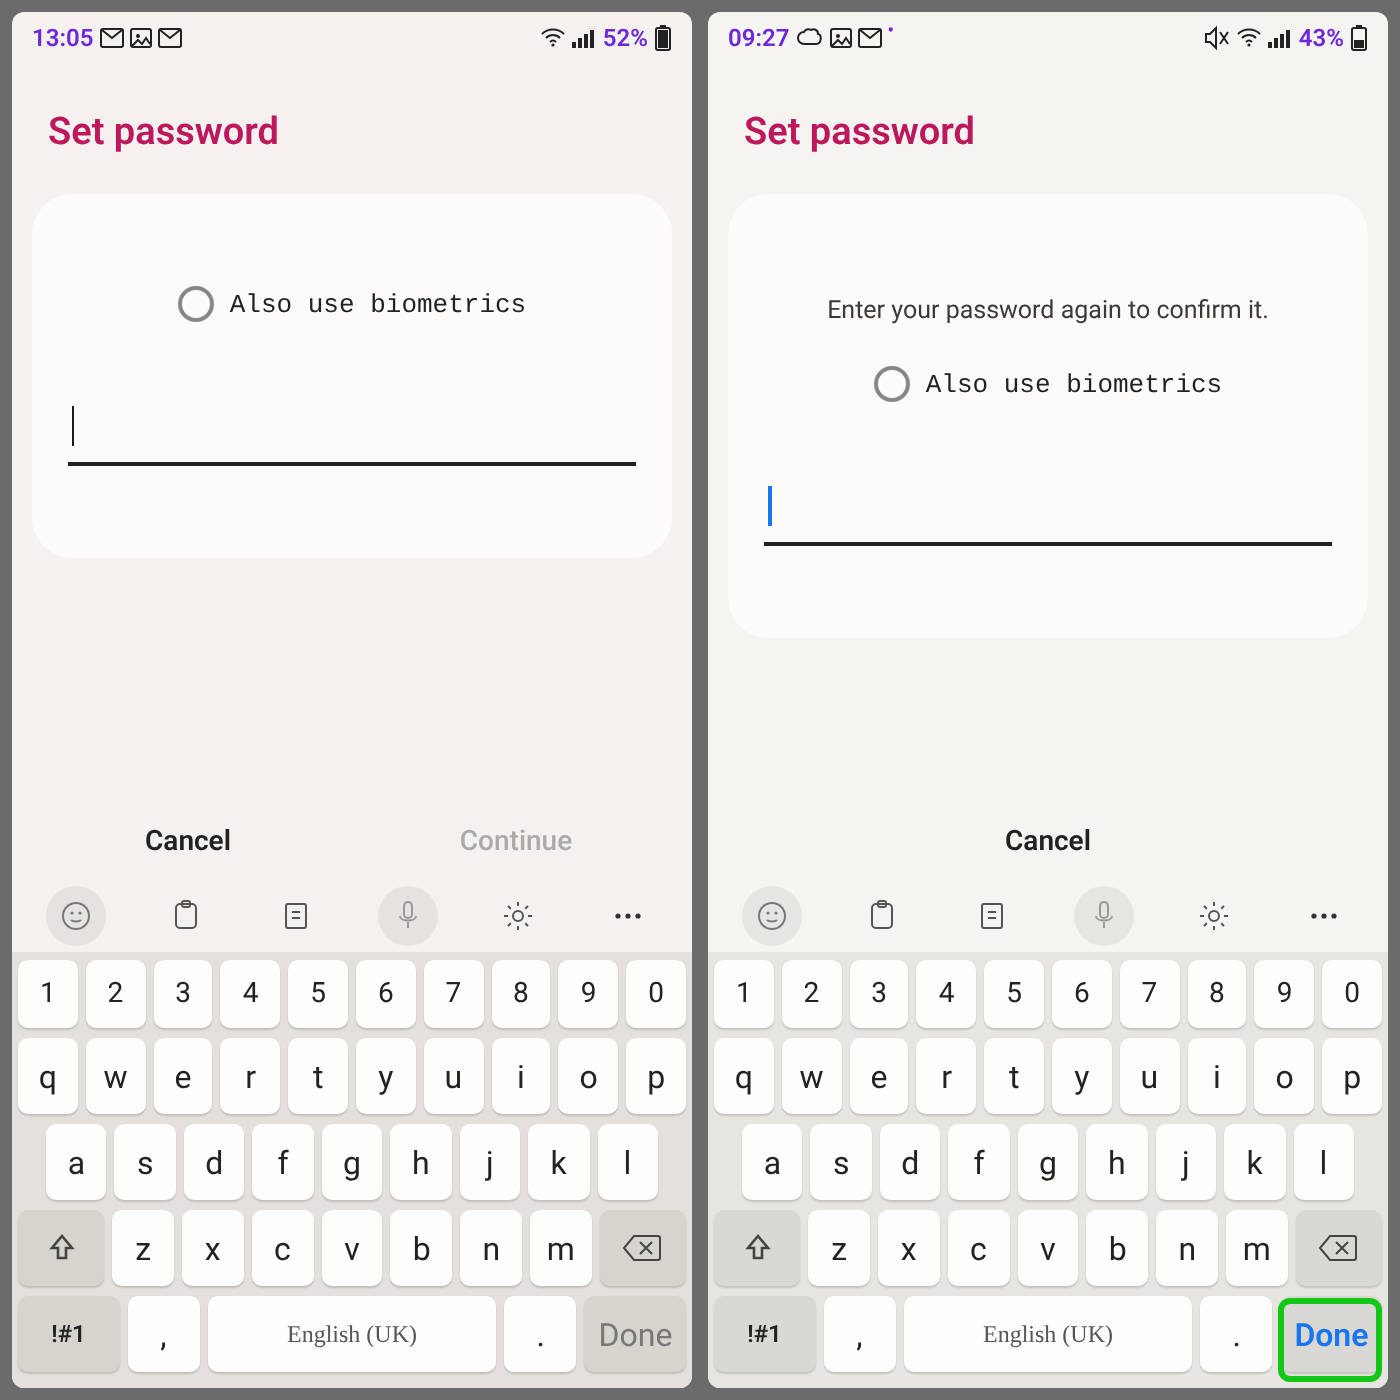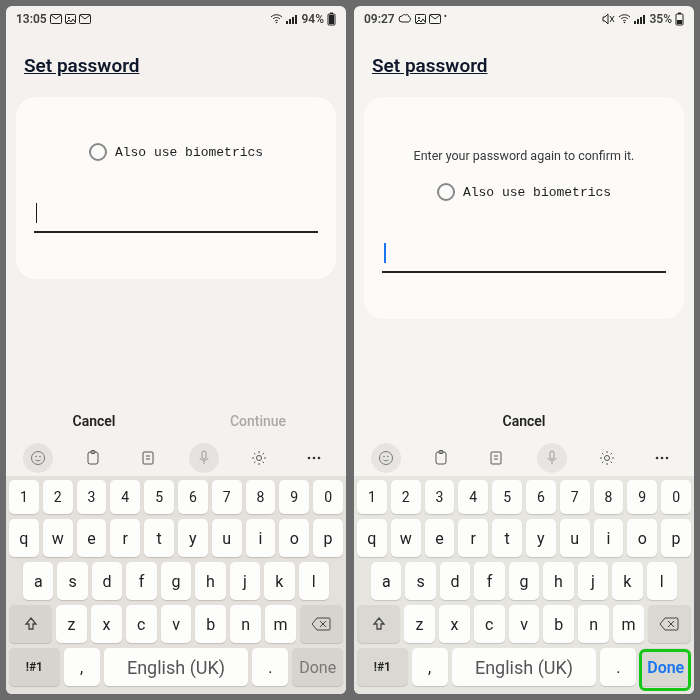--- a/index.html
+++ b/index.html
@@ -22,30 +22,29 @@
   }
   .phone.b { background:#f5f4f1; }
   .status-bar {
     height: 26px;
     display: flex;
     justify-content: space-between;
     align-items: center;
     padding: 0 10px;
     font-size: 12px;
     font-weight: 600;
-    color: #404040;
+    color: #6d28d9;
   }
   .status-left, .status-right { display:flex; align-items:center; gap:3px; }
   .status-right svg, .status-left svg { display:block; }
   .page-title {
     padding: 22px 18px 14px 18px;
     font-size: 19px;
     font-weight: 600;
-    color: #0f172a;
-    text-decoration: underline;
+    color: #be185d;
   }
   .card {
     background: #fcfbfa;
     margin: 6px 10px 0 10px;
     border-radius: 20px;
     padding: 28px 18px 46px 18px;
     display: flex;
     flex-direction: column;
     align-items: center;
   }
@@ -124,21 +123,21 @@
     border-radius:5px;
     display:flex; align-items:center; justify-content:center;
     font-size:16px; color:#222;
     box-shadow: 0 1px 1px rgba(0,0,0,0.15);
     min-width:0;
   }
   .key.num { font-size:14px; height:34px; }
   .key.fn { background:#d7d3cd; }
   .phone.b .key.fn { background:#dad8d2; }
   .key.shift, .key.back { flex:1.4; }
-  .key.space { flex:4; font-size:18px; color:#555; }
+  .key.space { flex:4; font-size:12px; color:#555;font-family:Liberation Serif, serif; }
   .key.sym { flex:1.4; font-size:12px; font-weight:600; }
   .key.done { flex:1.4; font-size:16px; color:#777; }
   .key.done.active { color:#1976f0; font-weight:600; }
   .row2 { padding: 0 14px; }
   .row3 {}
   .green-box {
     position:absolute;
     border: 3px solid #14c717;
     border-radius:6px;
     pointer-events:none;
@@ -179,21 +178,21 @@
           </svg>
       </span>
       <span>
         <svg width="12" height="10" viewBox="0 0 12 10">
             <rect x="0" y="7" width="2" height="3" fill="#222"></rect>
             <rect x="3" y="5" width="2" height="5" fill="#222"></rect>
             <rect x="6" y="3" width="2" height="7" fill="#222"></rect>
             <rect x="9" y="1" width="2" height="9" fill="#222"></rect>
           </svg>
       </span>
-      <span>94%</span>
+      <span>52%</span>
       <span>
         <svg width="9" height="14" viewBox="0 0 9 14">
             <rect x="1" y="2" width="7" height="11" rx="1" fill="none" stroke="#222"></rect>
             <rect x="3" y="0.5" width="3" height="1.5" fill="#222"></rect>
             <rect x="2" y="3" width="5" height="9" fill="#222"></rect>
           </svg>
       </span>
     </div>
   </div>
 
@@ -362,21 +361,21 @@
           </svg>
         </span>
       <span>
           <svg width="12" height="10" viewBox="0 0 12 10">
             <rect x="0" y="7" width="2" height="3" fill="#222"></rect>
             <rect x="3" y="5" width="2" height="5" fill="#222"></rect>
             <rect x="6" y="3" width="2" height="7" fill="#222"></rect>
             <rect x="9" y="1" width="2" height="9" fill="#222"></rect>
           </svg>
         </span>
-      <span>35%</span>
+      <span>43%</span>
       <span>
           <svg width="9" height="14" viewBox="0 0 9 14">
             <rect x="1" y="2" width="7" height="11" rx="1" fill="none" stroke="#222"></rect>
             <rect x="3" y="0.5" width="3" height="1.5" fill="#222"></rect>
             <rect x="2" y="8" width="5" height="4" fill="#222"></rect>
           </svg>
         </span>
     </div>
   </div>
 

